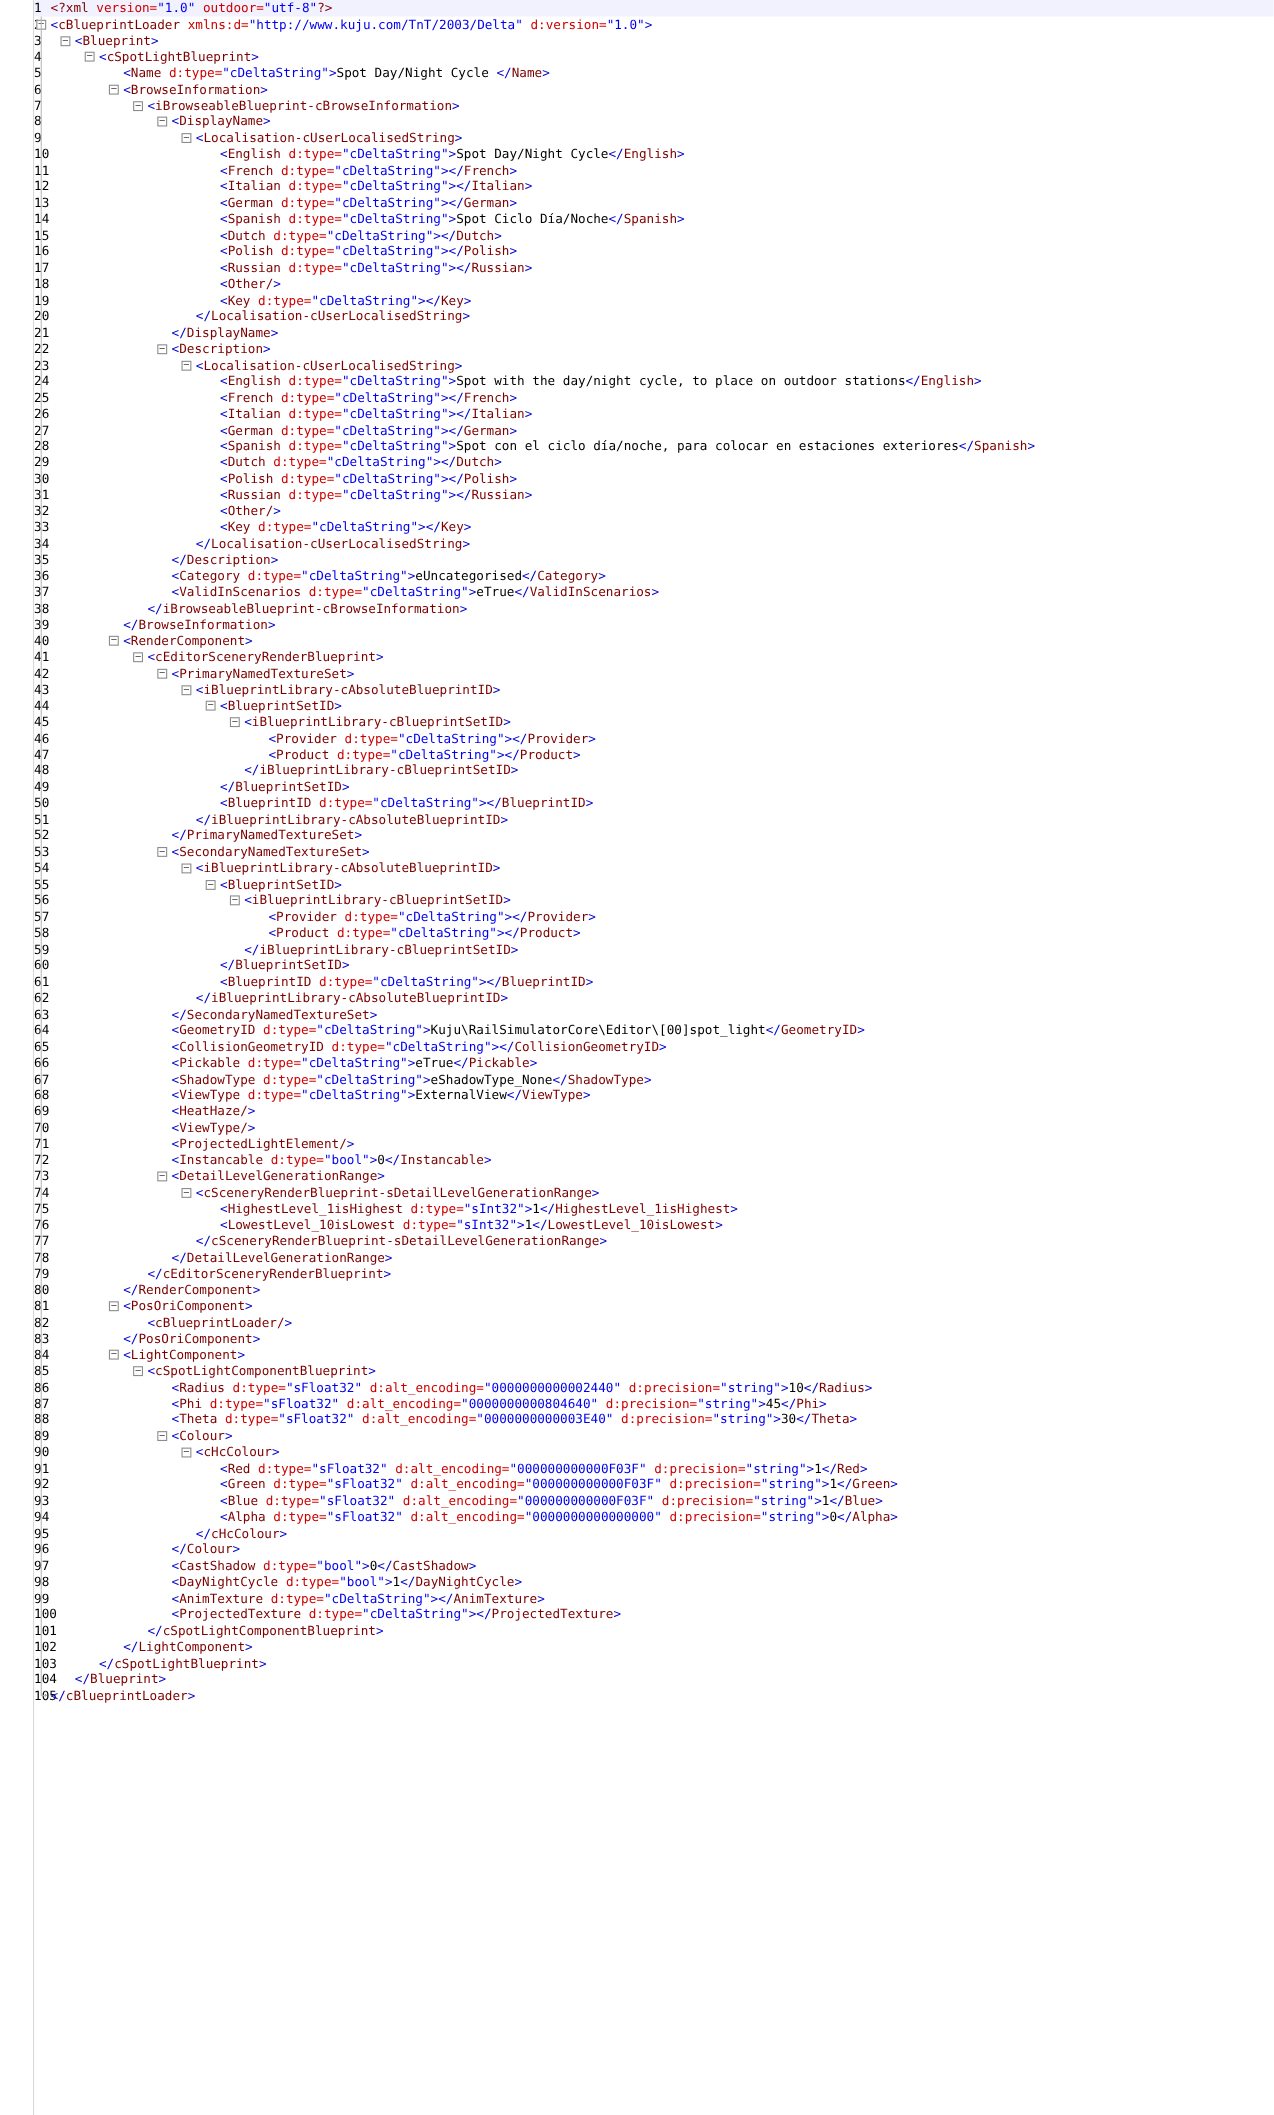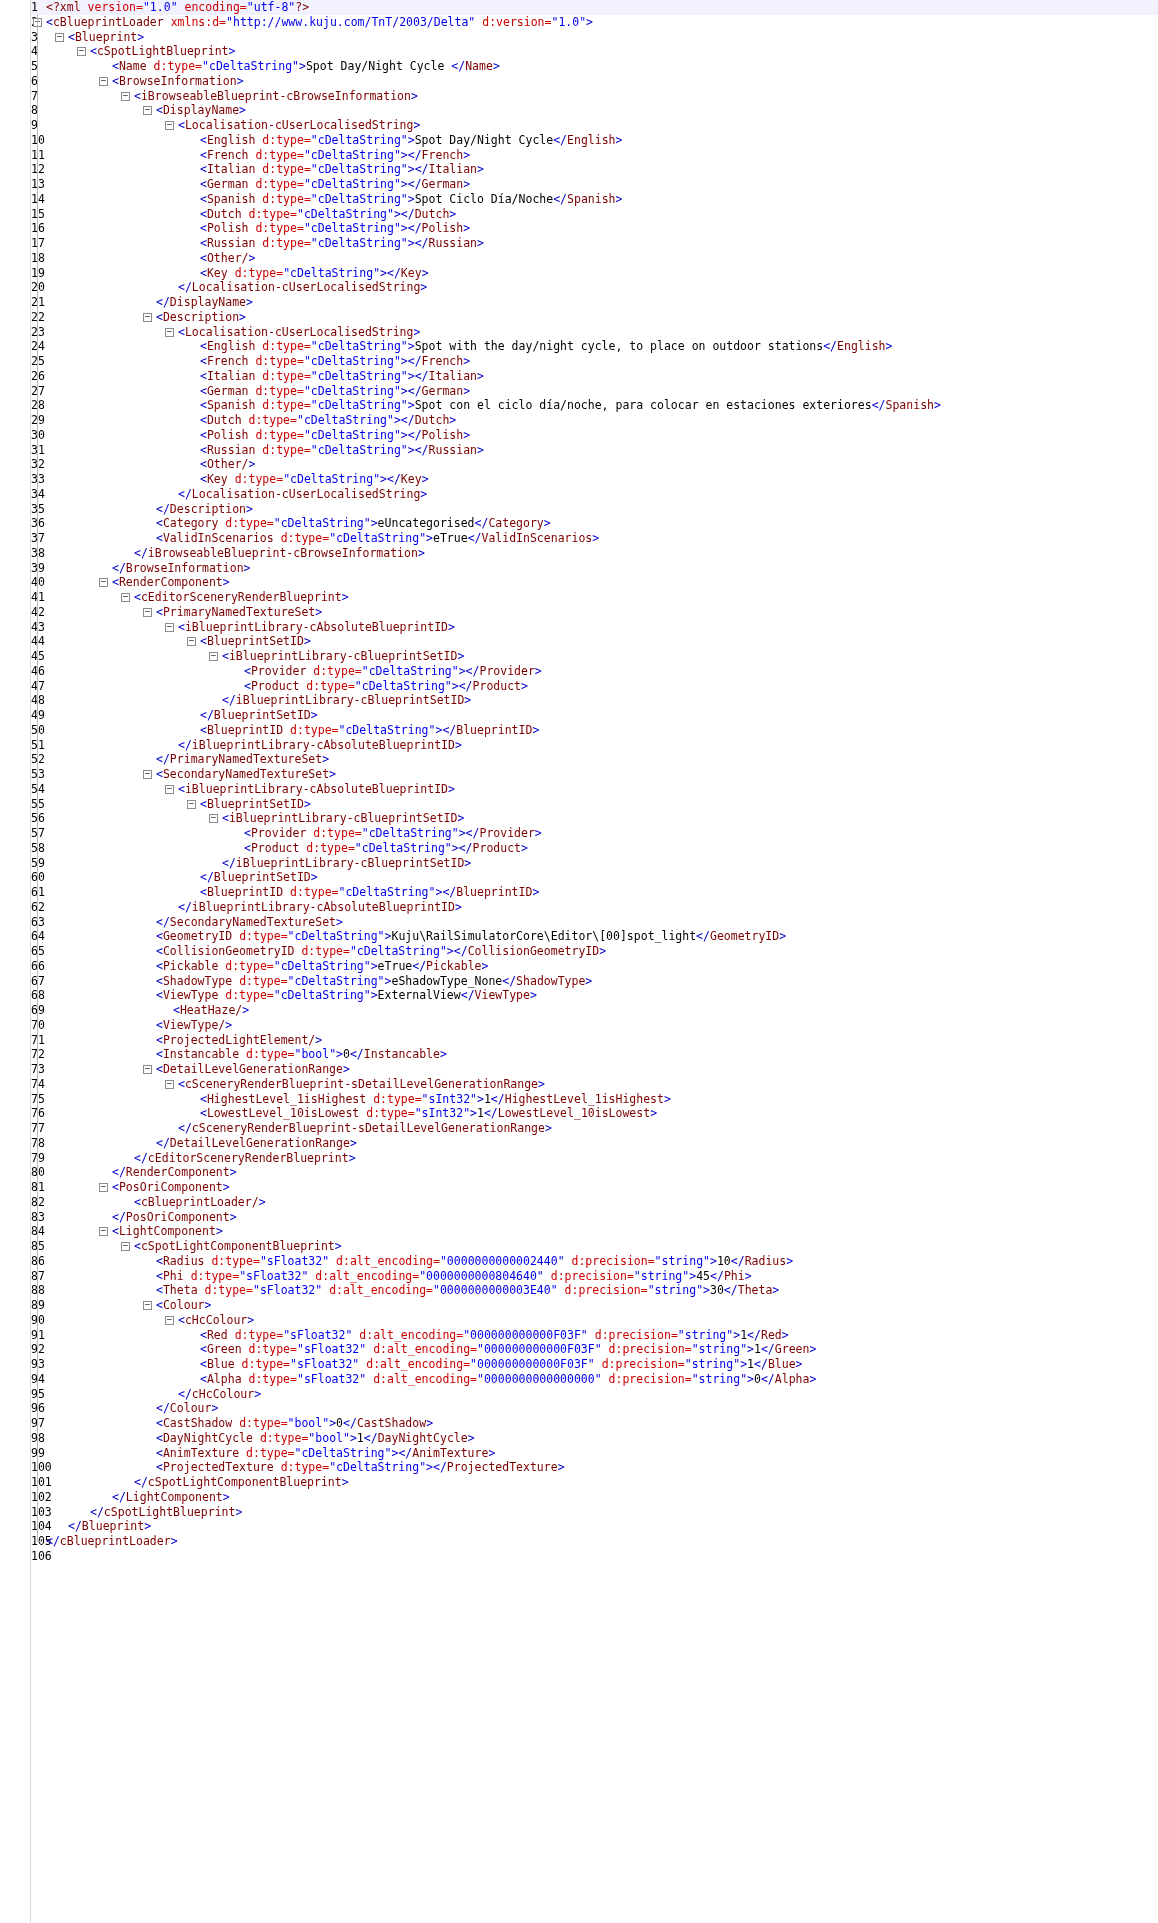--- a/index.html
+++ b/index.html
@@ -94,21 +94,21 @@
   .val { color: #0000ee; }
   .txt { color: #000000; }
   .pi { color: #7c0000; }
 </style>
 </head>
 <body>
 
 <div id="editor">
   <div class="gutter"></div>
   <div class="code-area" id="code-area">
-      <div class="lnrow" style="background: rgb(242, 242, 255);"><span class="num" style="left: -31px;">1</span><span class="code" style="left: 15px;"><span class="pi">&lt;?xml </span><span class="attr">version=</span><span class="val">"1.0"</span><span class="attr"> encoding=</span><span class="val">"utf-8"</span><span class="pi">?&gt;</span></span></div>
+      <div class="lnrow" style="background: rgb(242, 242, 255);"><span class="num" style="left: -31px;">1</span><span class="code" style="left: 15px;"><span class="pi">&lt;?xml </span><span class="attr">version=</span><span class="val">"1.0"</span><span class="attr"> outdoor=</span><span class="val">"utf-8"</span><span class="pi">?&gt;</span></span></div>
       <div class="lnrow"><span class="num" style="left: -31px;">2</span><span class="fold minus" style="left: 2px;"></span><span class="elbow" style="left: 6px;"></span><span class="code" style="left: 15px;"><span class="punct">&lt;</span><span class="tag-name">cBlueprintLoader</span> <span class="attr">xmlns:d=</span><span class="val">"http://www.kuju.com/TnT/2003/Delta"</span> <span class="attr">d:version=</span><span class="val">"1.0"</span><span class="punct">&gt;</span></span></div>
       <div class="lnrow"><span class="num" style="left: -31px;">3</span><span class="fold minus" style="left: 24px;"></span><span class="elbow" style="left: 6px;"></span><span class="code" style="left: 37px;"><span class="punct">&lt;</span><span class="tag-name">Blueprint</span><span class="punct">&gt;</span></span></div>
       <div class="lnrow"><span class="num" style="left: -31px;">4</span><span class="fold minus" style="left: 46px;"></span><span class="elbow" style="left: 6px;"></span><span class="code" style="left: 59px;"><span class="punct">&lt;</span><span class="tag-name">cSpotLightBlueprint</span><span class="punct">&gt;</span></span></div>
       <div class="lnrow"><span class="num" style="left: -31px;">5</span><span class="elbow" style="left: 6px;"></span><span class="code" style="left: 81px;"><span class="punct">&lt;</span><span class="tag-name">Name</span> <span class="attr">d:type=</span><span class="val">"cDeltaString"</span><span class="punct">&gt;</span><span class="txt">Spot Day/Night Cycle </span><span class="punct">&lt;/</span><span class="tag-name">Name</span><span class="punct">&gt;</span></span></div>
       <div class="lnrow"><span class="num" style="left: -31px;">6</span><span class="fold minus" style="left: 68px;"></span><span class="elbow" style="left: 6px;"></span><span class="code" style="left: 81px;"><span class="punct">&lt;</span><span class="tag-name">BrowseInformation</span><span class="punct">&gt;</span></span></div>
       <div class="lnrow"><span class="num" style="left: -31px;">7</span><span class="fold minus" style="left: 90px;"></span><span class="elbow" style="left: 6px;"></span><span class="code" style="left: 103px;"><span class="punct">&lt;</span><span class="tag-name">iBrowseableBlueprint-cBrowseInformation</span><span class="punct">&gt;</span></span></div>
       <div class="lnrow"><span class="num" style="left: -31px;">8</span><span class="fold minus" style="left: 112px;"></span><span class="elbow" style="left: 6px;"></span><span class="code" style="left: 125px;"><span class="punct">&lt;</span><span class="tag-name">DisplayName</span><span class="punct">&gt;</span></span></div>
       <div class="lnrow"><span class="num" style="left: -31px;">9</span><span class="fold minus" style="left: 134px;"></span><span class="elbow" style="left: 6px;"></span><span class="code" style="left: 147px;"><span class="punct">&lt;</span><span class="tag-name">Localisation-cUserLocalisedString</span><span class="punct">&gt;</span></span></div>
       <div class="lnrow"><span class="num" style="left: -31px;">10</span><span class="elbow" style="left: 6px;"></span><span class="code" style="left: 169px;"><span class="punct">&lt;</span><span class="tag-name">English</span> <span class="attr">d:type=</span><span class="val">"cDeltaString"</span><span class="punct">&gt;</span><span class="txt">Spot Day/Night Cycle</span><span class="punct">&lt;/</span><span class="tag-name">English</span><span class="punct">&gt;</span></span></div>
       <div class="lnrow"><span class="num" style="left: -31px;">11</span><span class="elbow" style="left: 6px;"></span><span class="code" style="left: 169px;"><span class="punct">&lt;</span><span class="tag-name">French</span> <span class="attr">d:type=</span><span class="val">"cDeltaString"</span><span class="punct">&gt;&lt;/</span><span class="tag-name">French</span><span class="punct">&gt;</span></span></div>
@@ -162,21 +162,21 @@
       <div class="lnrow"><span class="num" style="left: -31px;">59</span><span class="elbow" style="left: 6px;"></span><span class="code" style="left: 191px;"><span class="punct">&lt;/</span><span class="tag-name">iBlueprintLibrary-cBlueprintSetID</span><span class="punct">&gt;</span></span></div>
       <div class="lnrow"><span class="num" style="left: -31px;">60</span><span class="elbow" style="left: 6px;"></span><span class="code" style="left: 169px;"><span class="punct">&lt;/</span><span class="tag-name">BlueprintSetID</span><span class="punct">&gt;</span></span></div>
       <div class="lnrow"><span class="num" style="left: -31px;">61</span><span class="elbow" style="left: 6px;"></span><span class="code" style="left: 169px;"><span class="punct">&lt;</span><span class="tag-name">BlueprintID</span> <span class="attr">d:type=</span><span class="val">"cDeltaString"</span><span class="punct">&gt;&lt;/</span><span class="tag-name">BlueprintID</span><span class="punct">&gt;</span></span></div>
       <div class="lnrow"><span class="num" style="left: -31px;">62</span><span class="elbow" style="left: 6px;"></span><span class="code" style="left: 147px;"><span class="punct">&lt;/</span><span class="tag-name">iBlueprintLibrary-cAbsoluteBlueprintID</span><span class="punct">&gt;</span></span></div>
       <div class="lnrow"><span class="num" style="left: -31px;">63</span><span class="elbow" style="left: 6px;"></span><span class="code" style="left: 125px;"><span class="punct">&lt;/</span><span class="tag-name">SecondaryNamedTextureSet</span><span class="punct">&gt;</span></span></div>
       <div class="lnrow"><span class="num" style="left: -31px;">64</span><span class="elbow" style="left: 6px;"></span><span class="code" style="left: 125px;"><span class="punct">&lt;</span><span class="tag-name">GeometryID</span> <span class="attr">d:type=</span><span class="val">"cDeltaString"</span><span class="punct">&gt;</span><span class="txt">Kuju\RailSimulatorCore\Editor\[00]spot_light</span><span class="punct">&lt;/</span><span class="tag-name">GeometryID</span><span class="punct">&gt;</span></span></div>
       <div class="lnrow"><span class="num" style="left: -31px;">65</span><span class="elbow" style="left: 6px;"></span><span class="code" style="left: 125px;"><span class="punct">&lt;</span><span class="tag-name">CollisionGeometryID</span> <span class="attr">d:type=</span><span class="val">"cDeltaString"</span><span class="punct">&gt;&lt;/</span><span class="tag-name">CollisionGeometryID</span><span class="punct">&gt;</span></span></div>
       <div class="lnrow"><span class="num" style="left: -31px;">66</span><span class="elbow" style="left: 6px;"></span><span class="code" style="left: 125px;"><span class="punct">&lt;</span><span class="tag-name">Pickable</span> <span class="attr">d:type=</span><span class="val">"cDeltaString"</span><span class="punct">&gt;</span><span class="txt">eTrue</span><span class="punct">&lt;/</span><span class="tag-name">Pickable</span><span class="punct">&gt;</span></span></div>
       <div class="lnrow"><span class="num" style="left: -31px;">67</span><span class="elbow" style="left: 6px;"></span><span class="code" style="left: 125px;"><span class="punct">&lt;</span><span class="tag-name">ShadowType</span> <span class="attr">d:type=</span><span class="val">"cDeltaString"</span><span class="punct">&gt;</span><span class="txt">eShadowType_None</span><span class="punct">&lt;/</span><span class="tag-name">ShadowType</span><span class="punct">&gt;</span></span></div>
       <div class="lnrow"><span class="num" style="left: -31px;">68</span><span class="elbow" style="left: 6px;"></span><span class="code" style="left: 125px;"><span class="punct">&lt;</span><span class="tag-name">ViewType</span> <span class="attr">d:type=</span><span class="val">"cDeltaString"</span><span class="punct">&gt;</span><span class="txt">ExternalView</span><span class="punct">&lt;/</span><span class="tag-name">ViewType</span><span class="punct">&gt;</span></span></div>
-      <div class="lnrow"><span class="num" style="left: -31px;">69</span><span class="elbow" style="left: 6px;"></span><span class="code" style="left: 142px; text-align: center;"><span class="punct">&lt;</span><span class="tag-name">HeatHaze/</span><span class="punct">&gt;</span></span></div>
+      <div class="lnrow"><span class="num" style="left: -31px;">69</span><span class="elbow" style="left: 6px;"></span><span class="code" style="left: 125px; text-align: center;"><span class="punct">&lt;</span><span class="tag-name">HeatHaze/</span><span class="punct">&gt;</span></span></div>
       <div class="lnrow"><span class="num" style="left: -31px;">70</span><span class="elbow" style="left: 6px;"></span><span class="code" style="left: 125px;"><span class="punct">&lt;</span><span class="tag-name">ViewType/</span><span class="punct">&gt;</span></span></div>
       <div class="lnrow"><span class="num" style="left: -31px;">71</span><span class="elbow" style="left: 6px;"></span><span class="code" style="left: 125px;"><span class="punct">&lt;</span><span class="tag-name">ProjectedLightElement/</span><span class="punct">&gt;</span></span></div>
       <div class="lnrow"><span class="num" style="left: -31px;">72</span><span class="elbow" style="left: 6px;"></span><span class="code" style="left: 125px;"><span class="punct">&lt;</span><span class="tag-name">Instancable</span> <span class="attr">d:type=</span><span class="val">"bool"</span><span class="punct">&gt;</span><span class="txt">0</span><span class="punct">&lt;/</span><span class="tag-name">Instancable</span><span class="punct">&gt;</span></span></div>
       <div class="lnrow"><span class="num" style="left: -31px;">73</span><span class="fold minus" style="left: 112px;"></span><span class="elbow" style="left: 6px;"></span><span class="code" style="left: 125px;"><span class="punct">&lt;</span><span class="tag-name">DetailLevelGenerationRange</span><span class="punct">&gt;</span></span></div>
       <div class="lnrow"><span class="num" style="left: -31px;">74</span><span class="fold minus" style="left: 134px;"></span><span class="elbow" style="left: 6px;"></span><span class="code" style="left: 147px;"><span class="punct">&lt;</span><span class="tag-name">cSceneryRenderBlueprint-sDetailLevelGenerationRange</span><span class="punct">&gt;</span></span></div>
       <div class="lnrow"><span class="num" style="left: -31px;">75</span><span class="elbow" style="left: 6px;"></span><span class="code" style="left: 169px;"><span class="punct">&lt;</span><span class="tag-name">HighestLevel_1isHighest</span> <span class="attr">d:type=</span><span class="val">"sInt32"</span><span class="punct">&gt;</span><span class="txt">1</span><span class="punct">&lt;/</span><span class="tag-name">HighestLevel_1isHighest</span><span class="punct">&gt;</span></span></div>
       <div class="lnrow"><span class="num" style="left: -31px;">76</span><span class="elbow" style="left: 6px;"></span><span class="code" style="left: 169px;"><span class="punct">&lt;</span><span class="tag-name">LowestLevel_10isLowest</span> <span class="attr">d:type=</span><span class="val">"sInt32"</span><span class="punct">&gt;</span><span class="txt">1</span><span class="punct">&lt;/</span><span class="tag-name">LowestLevel_10isLowest</span><span class="punct">&gt;</span></span></div>
       <div class="lnrow"><span class="num" style="left: -31px;">77</span><span class="elbow" style="left: 6px;"></span><span class="code" style="left: 147px;"><span class="punct">&lt;/</span><span class="tag-name">cSceneryRenderBlueprint-sDetailLevelGenerationRange</span><span class="punct">&gt;</span></span></div>
       <div class="lnrow"><span class="num" style="left: -31px;">78</span><span class="elbow" style="left: 6px;"></span><span class="code" style="left: 125px;"><span class="punct">&lt;/</span><span class="tag-name">DetailLevelGenerationRange</span><span class="punct">&gt;</span></span></div>
       <div class="lnrow"><span class="num" style="left: -31px;">79</span><span class="elbow" style="left: 6px;"></span><span class="code" style="left: 103px;"><span class="punct">&lt;/</span><span class="tag-name">cEditorSceneryRenderBlueprint</span><span class="punct">&gt;</span></span></div>
@@ -199,15 +199,14 @@
       <div class="lnrow"><span class="num" style="left: -31px;">96</span><span class="elbow" style="left: 6px;"></span><span class="code" style="left: 125px;"><span class="punct">&lt;/</span><span class="tag-name">Colour</span><span class="punct">&gt;</span></span></div>
       <div class="lnrow"><span class="num" style="left: -31px;">97</span><span class="elbow" style="left: 6px;"></span><span class="code" style="left: 125px;"><span class="punct">&lt;</span><span class="tag-name">CastShadow</span> <span class="attr">d:type=</span><span class="val">"bool"</span><span class="punct">&gt;</span><span class="txt">0</span><span class="punct">&lt;/</span><span class="tag-name">CastShadow</span><span class="punct">&gt;</span></span></div>
       <div class="lnrow"><span class="num" style="left: -31px;">98</span><span class="elbow" style="left: 6px;"></span><span class="code" style="left: 125px;"><span class="punct">&lt;</span><span class="tag-name">DayNightCycle</span> <span class="attr">d:type=</span><span class="val">"bool"</span><span class="punct">&gt;</span><span class="txt">1</span><span class="punct">&lt;/</span><span class="tag-name">DayNightCycle</span><span class="punct">&gt;</span></span></div>
       <div class="lnrow"><span class="num" style="left: -31px;">99</span><span class="elbow" style="left: 6px;"></span><span class="code" style="left: 125px;"><span class="punct">&lt;</span><span class="tag-name">AnimTexture</span> <span class="attr">d:type=</span><span class="val">"cDeltaString"</span><span class="punct">&gt;&lt;/</span><span class="tag-name">AnimTexture</span><span class="punct">&gt;</span></span></div>
       <div class="lnrow"><span class="num" style="left: -31px;">100</span><span class="elbow" style="left: 6px;"></span><span class="code" style="left: 125px;"><span class="punct">&lt;</span><span class="tag-name">ProjectedTexture</span> <span class="attr">d:type=</span><span class="val">"cDeltaString"</span><span class="punct">&gt;&lt;/</span><span class="tag-name">ProjectedTexture</span><span class="punct">&gt;</span></span></div>
       <div class="lnrow"><span class="num" style="left: -31px;">101</span><span class="elbow" style="left: 6px;"></span><span class="code" style="left: 103px;"><span class="punct">&lt;/</span><span class="tag-name">cSpotLightComponentBlueprint</span><span class="punct">&gt;</span></span></div>
       <div class="lnrow"><span class="num" style="left: -31px;">102</span><span class="elbow" style="left: 6px;"></span><span class="code" style="left: 81px;"><span class="punct">&lt;/</span><span class="tag-name">LightComponent</span><span class="punct">&gt;</span></span></div>
       <div class="lnrow"><span class="num" style="left: -31px;">103</span><span class="elbow" style="left: 6px;"></span><span class="code" style="left: 59px;"><span class="punct">&lt;/</span><span class="tag-name">cSpotLightBlueprint</span><span class="punct">&gt;</span></span></div>
       <div class="lnrow"><span class="num" style="left: -31px;">104</span><span class="elbow" style="left: 6px;"></span><span class="code" style="left: 37px;"><span class="punct">&lt;/</span><span class="tag-name">Blueprint</span><span class="punct">&gt;</span></span></div>
       <div class="lnrow"><span class="num" style="left: -31px;">105</span><span class="elbow last" style="left: 6px;"></span><span class="code" style="left: 15px;"><span class="punct">&lt;/</span><span class="tag-name">cBlueprintLoader</span><span class="punct">&gt;</span></span></div>
-      <div class="lnrow"><span class="num" style="left: -31px;">106</span><span class="code" style="left: 15px;"></span></div>
     </div>
 </div>
 
 </body></html>

